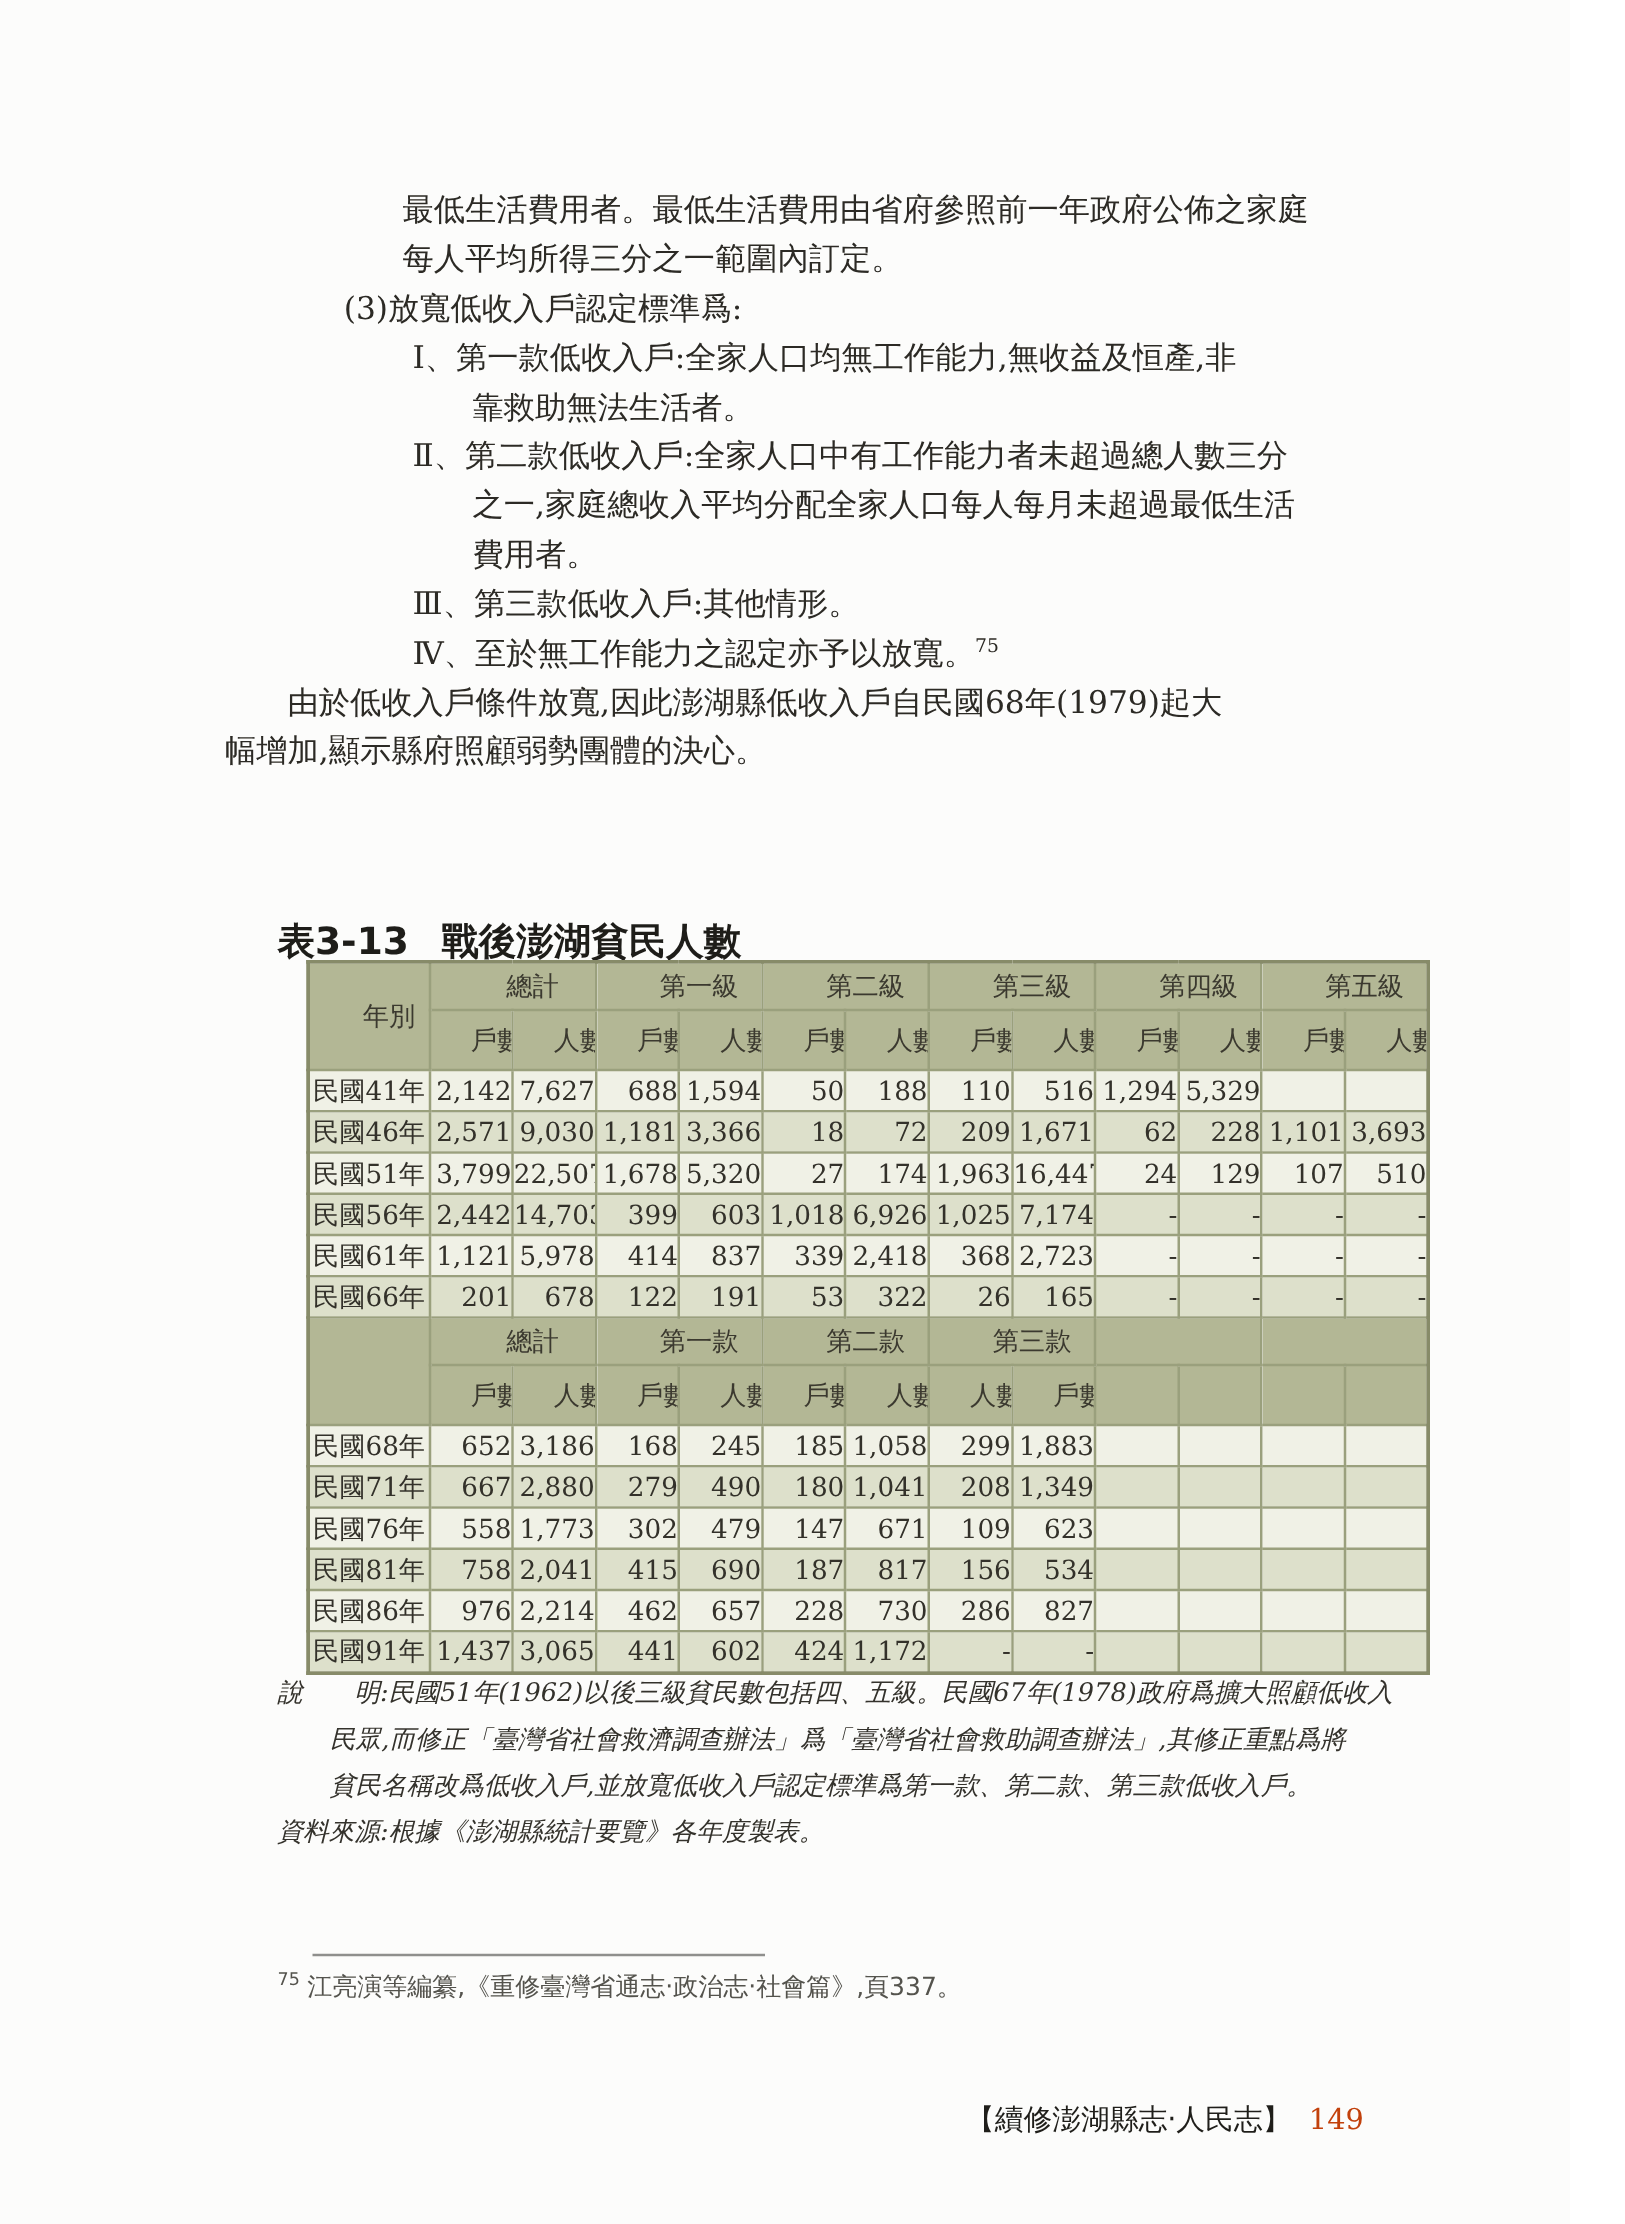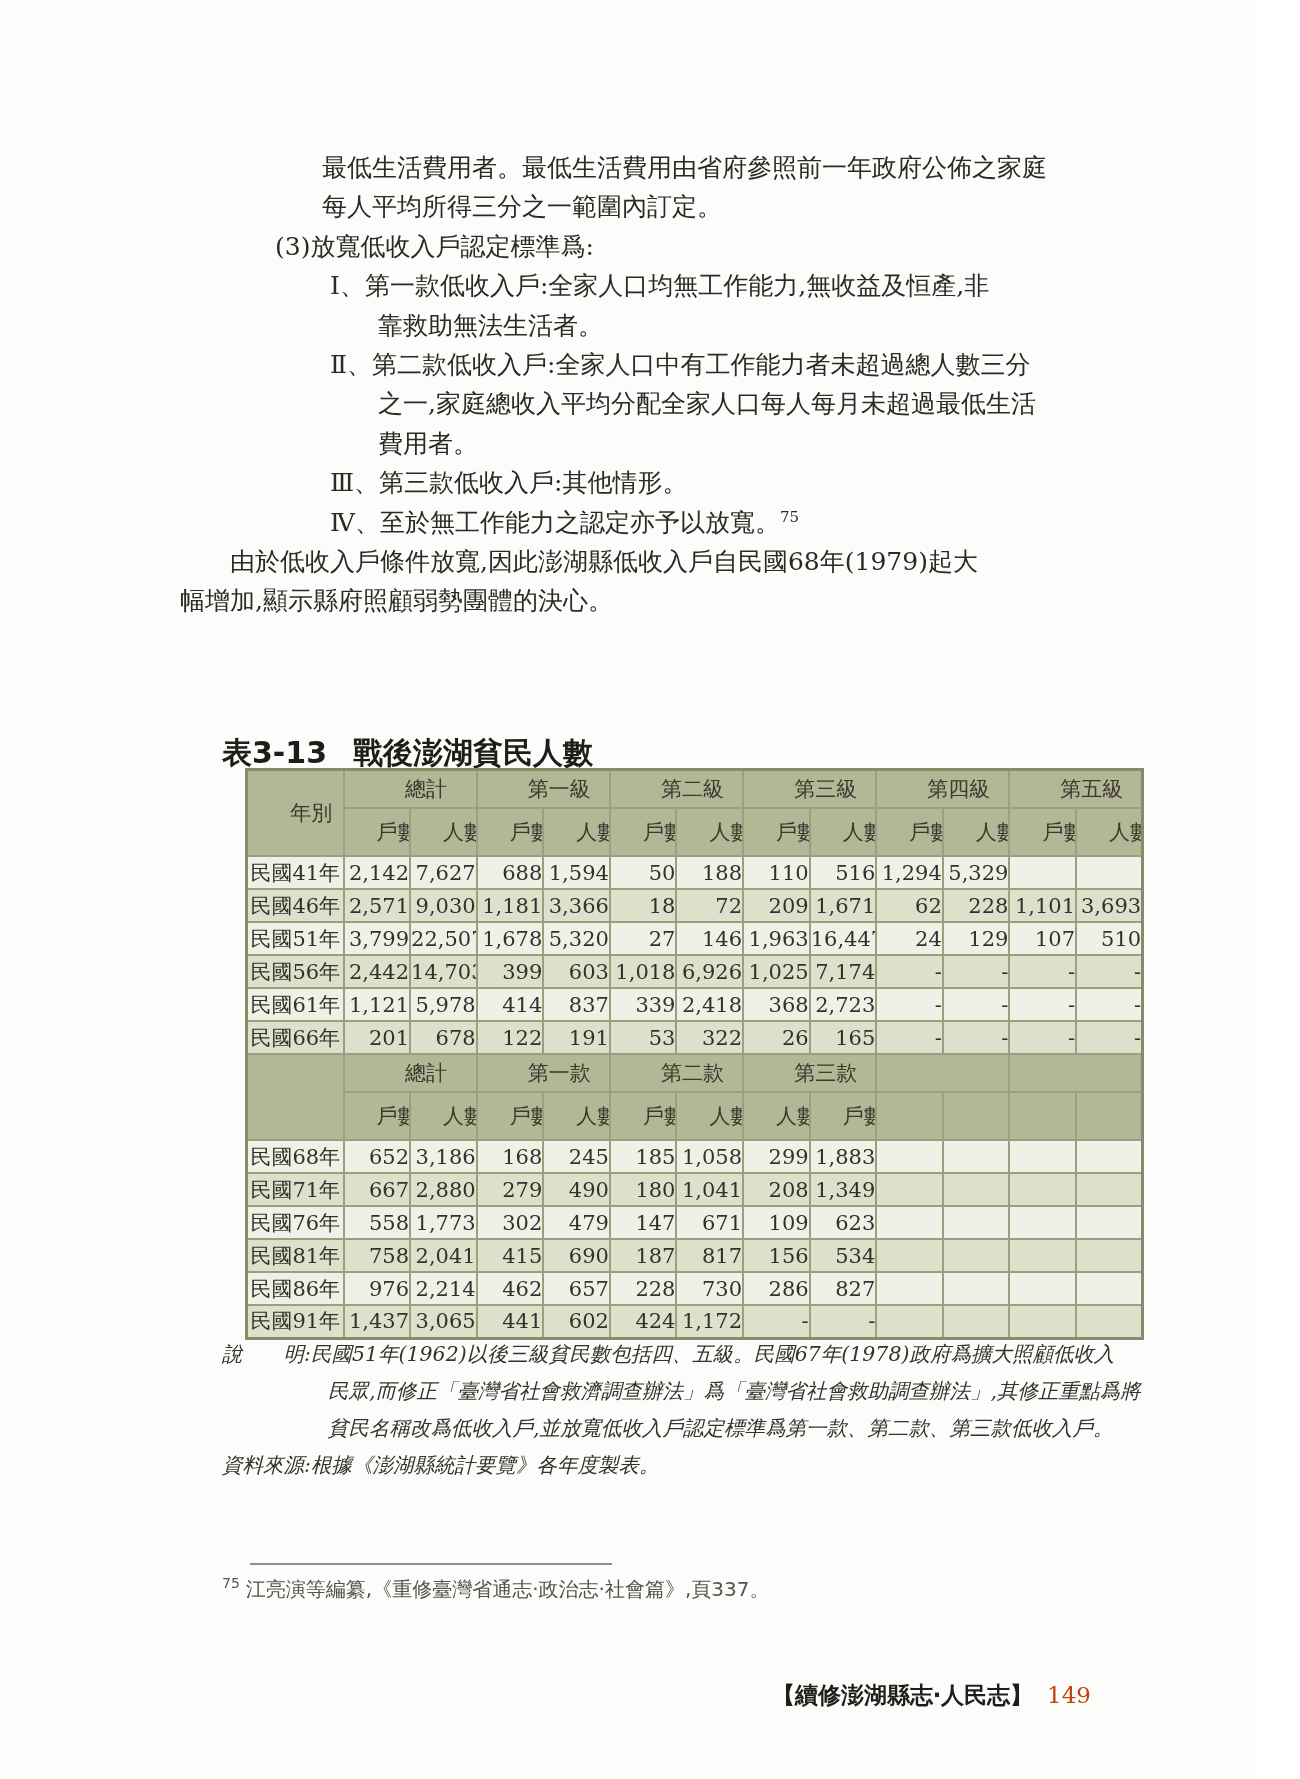--- a/index.html
+++ b/index.html
@@ -54,39 +54,39 @@
   tr.row-light td{background:#f0f1e6;}
   tr.row-green td{background:#dde0cb;}
   td.year{text-align:center;}
   td.num{text-align:right;padding-right:7px;}
   
   .notes{
     position:absolute;left:222px;top:1336px;width:930px;
     font-size:20.5px;line-height:37px;font-style:italic;color:#34322c;
   }
   .notes .nline{white-space:nowrap;}
-  .notes .indent{margin-left:106px;}
+  .notes .indent{margin-left:42px;}
   
   .footnote-rule{
     position:absolute;left:250px;top:1563px;width:362px;height:2px;
     background:#8f8f8d;
   }
   .footnote{
     position:absolute;left:222px;top:1576px;width:900px;
     font-family:"DejaVu Sans","Liberation Sans",sans-serif;
     font-size:20px;color:#54534d;white-space:nowrap;
   }
   .footnote sup{font-size:14px;vertical-align:super;margin-right:6px;line-height:0;}
   
   .page-footer{
     position:absolute;top:1680px;right:165px;white-space:nowrap;
   }
   .page-footer .book{
     font-family:"DejaVu Sans","Liberation Sans",sans-serif;
-    font-weight:bold;font-size:23px;color:#1f1e1a;
+    font-weight:normal;font-size:23px;color:#1f1e1a;
   }
   .page-footer .pagenum{
     font-family:"DejaVu Serif","Liberation Serif",serif;
     font-size:23px;color:#c2410c;margin-left:14px;
   }
 </style>
 </head>
 <body>
 
 <div class="page">
@@ -182,21 +182,21 @@
           <td class="num">1,101</td>
           <td class="num">3,693</td>
         </tr>
         <tr class="row-light">
           <td class="year">民國51年</td>
           <td class="num">3,799</td>
           <td class="num">22,507</td>
           <td class="num">1,678</td>
           <td class="num">5,320</td>
           <td class="num">27</td>
-          <td class="num">146</td>
+          <td class="num">174</td>
           <td class="num">1,963</td>
           <td class="num">16,447</td>
           <td class="num">24</td>
           <td class="num">129</td>
           <td class="num">107</td>
           <td class="num">510</td>
         </tr>
         <tr class="row-green">
           <td class="year">民國56年</td>
           <td class="num">2,442</td>

